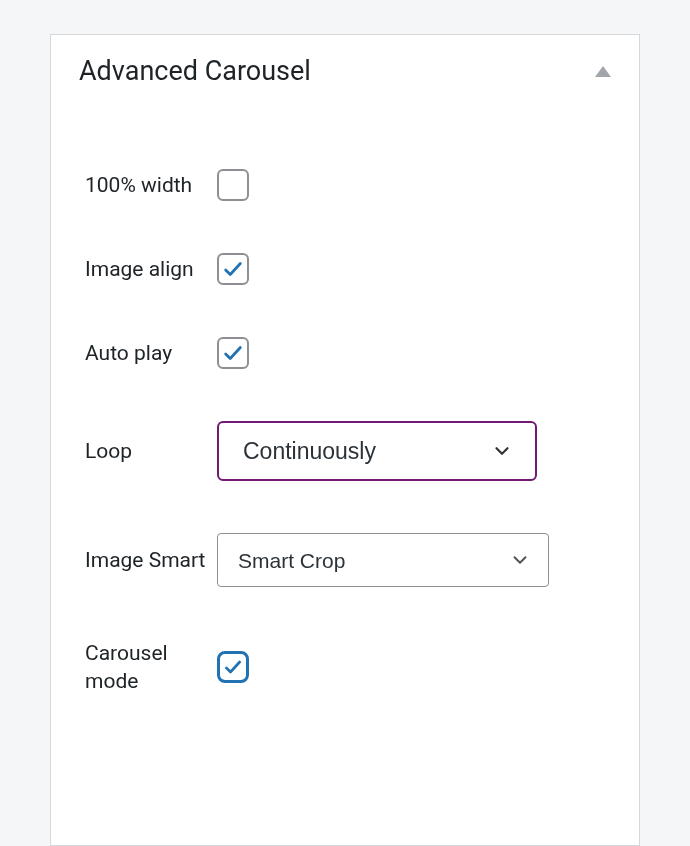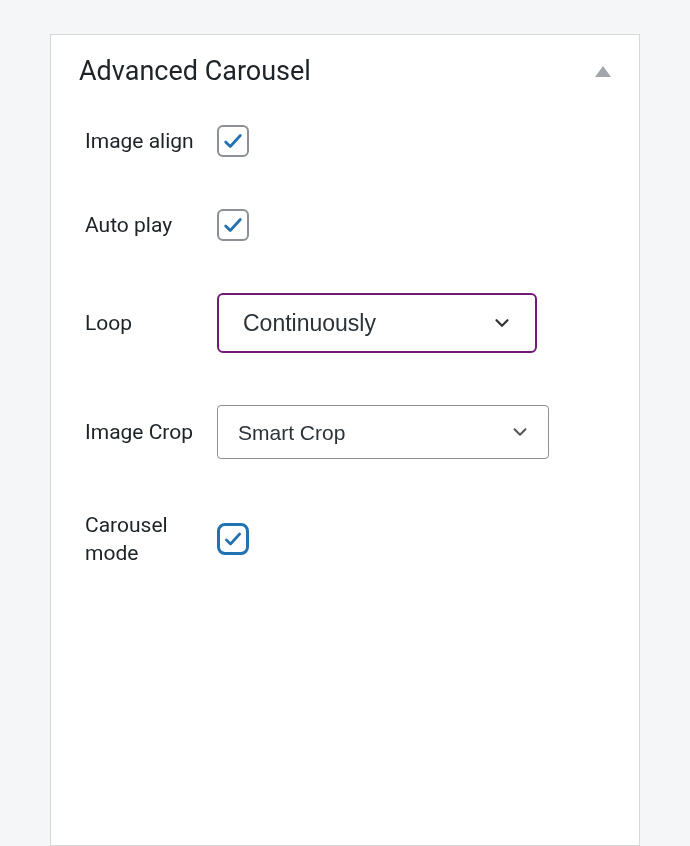--- a/index.html
+++ b/index.html
@@ -120,20 +120,26 @@
 <body>
 
 <div class="panel">
   <div class="panel-header">
     <div class="panel-title">Advanced Carousel</div>
     <div class="collapse-icon"></div>
   </div>
 
   <div class="panel-body">
 
+    <div class="row" style="margin-top:44px;">
+      <div class="label">100% width</div>
+      <div class="checkbox">
+        
+      </div>
+    </div>
 
     <div class="row">
       <div class="label">Image align</div>
       <div class="checkbox checked dark">
         <svg width="22" height="22" viewBox="0 0 24 24" fill="none" stroke="#2271b1" stroke-width="3" stroke-linecap="round" stroke-linejoin="round">
             <polyline points="4 13 9 18 20 6"></polyline>
           </svg>
       </div>
     </div>
 
@@ -152,21 +158,21 @@
         <select class="select-a">
           <option>Continuously</option>
         </select>
         <svg class="chevron-a" width="22" height="22" viewBox="0 0 24 24" fill="none" stroke="#333" stroke-width="2.4" stroke-linecap="round" stroke-linejoin="round">
             <polyline points="6 9 12 15 18 9"></polyline>
           </svg>
       </div>
     </div>
 
     <div class="row">
-      <div class="label">Image Crop</div>
+      <div class="label">Image Smart</div>
       <div class="select-wrap">
         <select class="select-b">
           <option>Smart Crop</option>
         </select>
         <svg class="chevron-b" width="22" height="22" viewBox="0 0 24 24" fill="none" stroke="#555" stroke-width="2.2" stroke-linecap="round" stroke-linejoin="round">
             <polyline points="6 9 12 15 18 9"></polyline>
           </svg>
       </div>
     </div>
 

